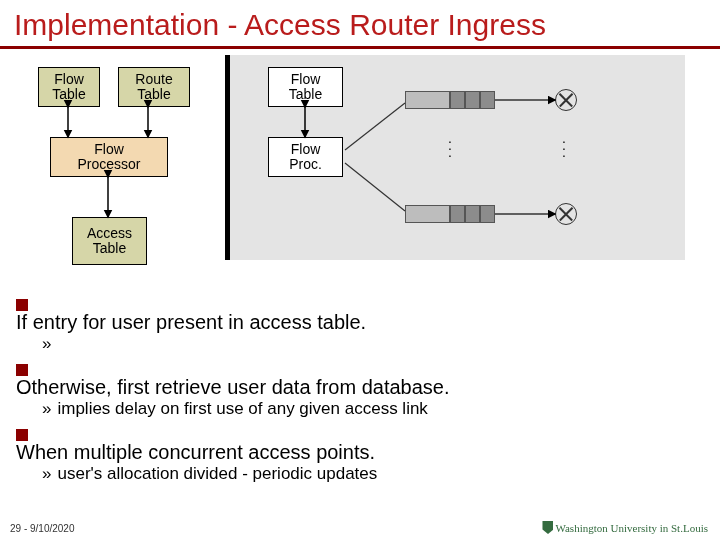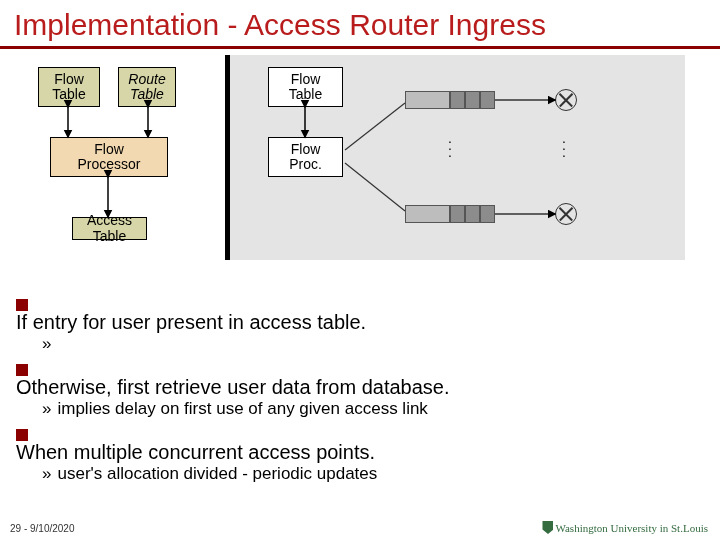--- a/index.html
+++ b/index.html
@@ -173,29 +173,29 @@
   <div class="cross-circle" style="left:545px; top:34px;"></div>
   <div class="cross-circle" style="left:545px; top:148px;"></div>
 
   <div class="dots" style="left:438px; top:80px;">.<br>.<br>.</div>
   <div class="dots" style="left:552px; top:80px;">.<br>.<br>.</div>
 
   <div class="box olive" style="left:28px; top:12px; width:62px; height:40px;">
     <span style="white-space:pre-line;">Flow
 Table</span>
   </div>
-  <div class="box olive" style="left:108px; top:12px; width:58px; height:40px;font-style:italic;">
+  <div class="box olive" style="left:108px; top:12px; width:72px; height:40px;">
     <span style="white-space:pre-line;">Route
 Table</span>
   </div>
   <div class="box peach" style="left:40px; top:82px; width:118px; height:40px;">
     <span style="white-space:pre-line;">Flow
 Processor</span>
   </div>
-  <div class="box olive" style="left:62px; top:162px; width:75px; height:23px;">
+  <div class="box olive" style="left:62px; top:162px; width:75px; height:48px;">
     <span style="white-space:pre-line;">Access
 Table</span>
   </div>
 
   <svg class="arrows">
     <defs>
       <marker id="ah" markerWidth="7" markerHeight="7" refX="5" refY="3" orient="auto">
         <path d="M0,0 L6,3 L0,6 Z" fill="#000"></path>
       </marker>
     </defs>

